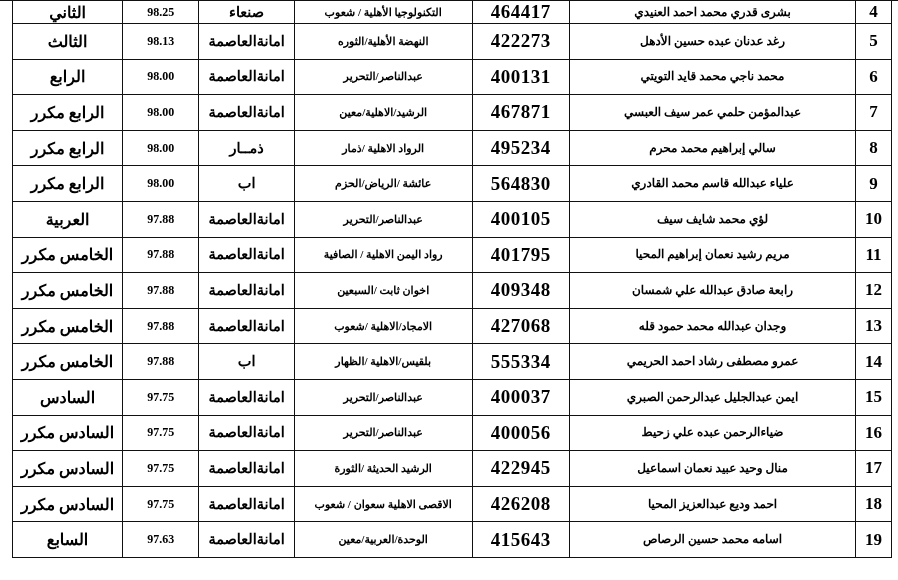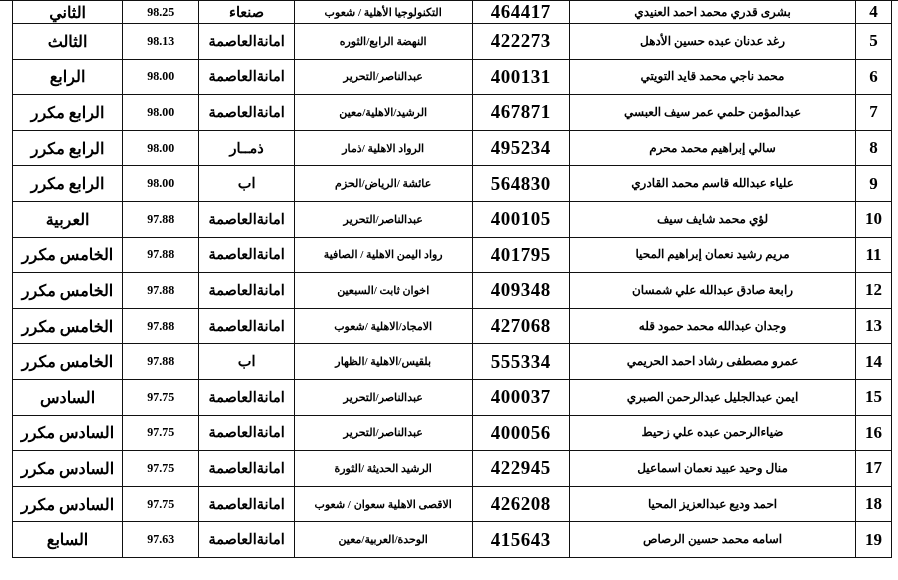--- a/index.html
+++ b/index.html
@@ -88,21 +88,21 @@
         <td class="school">التكنولوجيا الأهلية / شعوب</td>
         <td class="gov">صنعاء</td>
         <td class="total">98.25</td>
         <td class="order">الثاني</td>
       </tr>
 
       <tr class="row">
         <td class="idx">5</td>
         <td class="name">رغد عدنان عبده حسين الأدهل</td>
         <td class="seat">422273</td>
-        <td class="school">النهضة الرابع/الثوره</td>
+        <td class="school">النهضة الأهلية/الثوره</td>
         <td class="gov">امانةالعاصمة</td>
         <td class="total">98.13</td>
         <td class="order">الثالث</td>
       </tr>
 
       <tr class="row">
         <td class="idx">6</td>
         <td class="name">محمد ناجي محمد قايد التويتي</td>
         <td class="seat">400131</td>
         <td class="school">عبدالناصر/التحرير</td>

